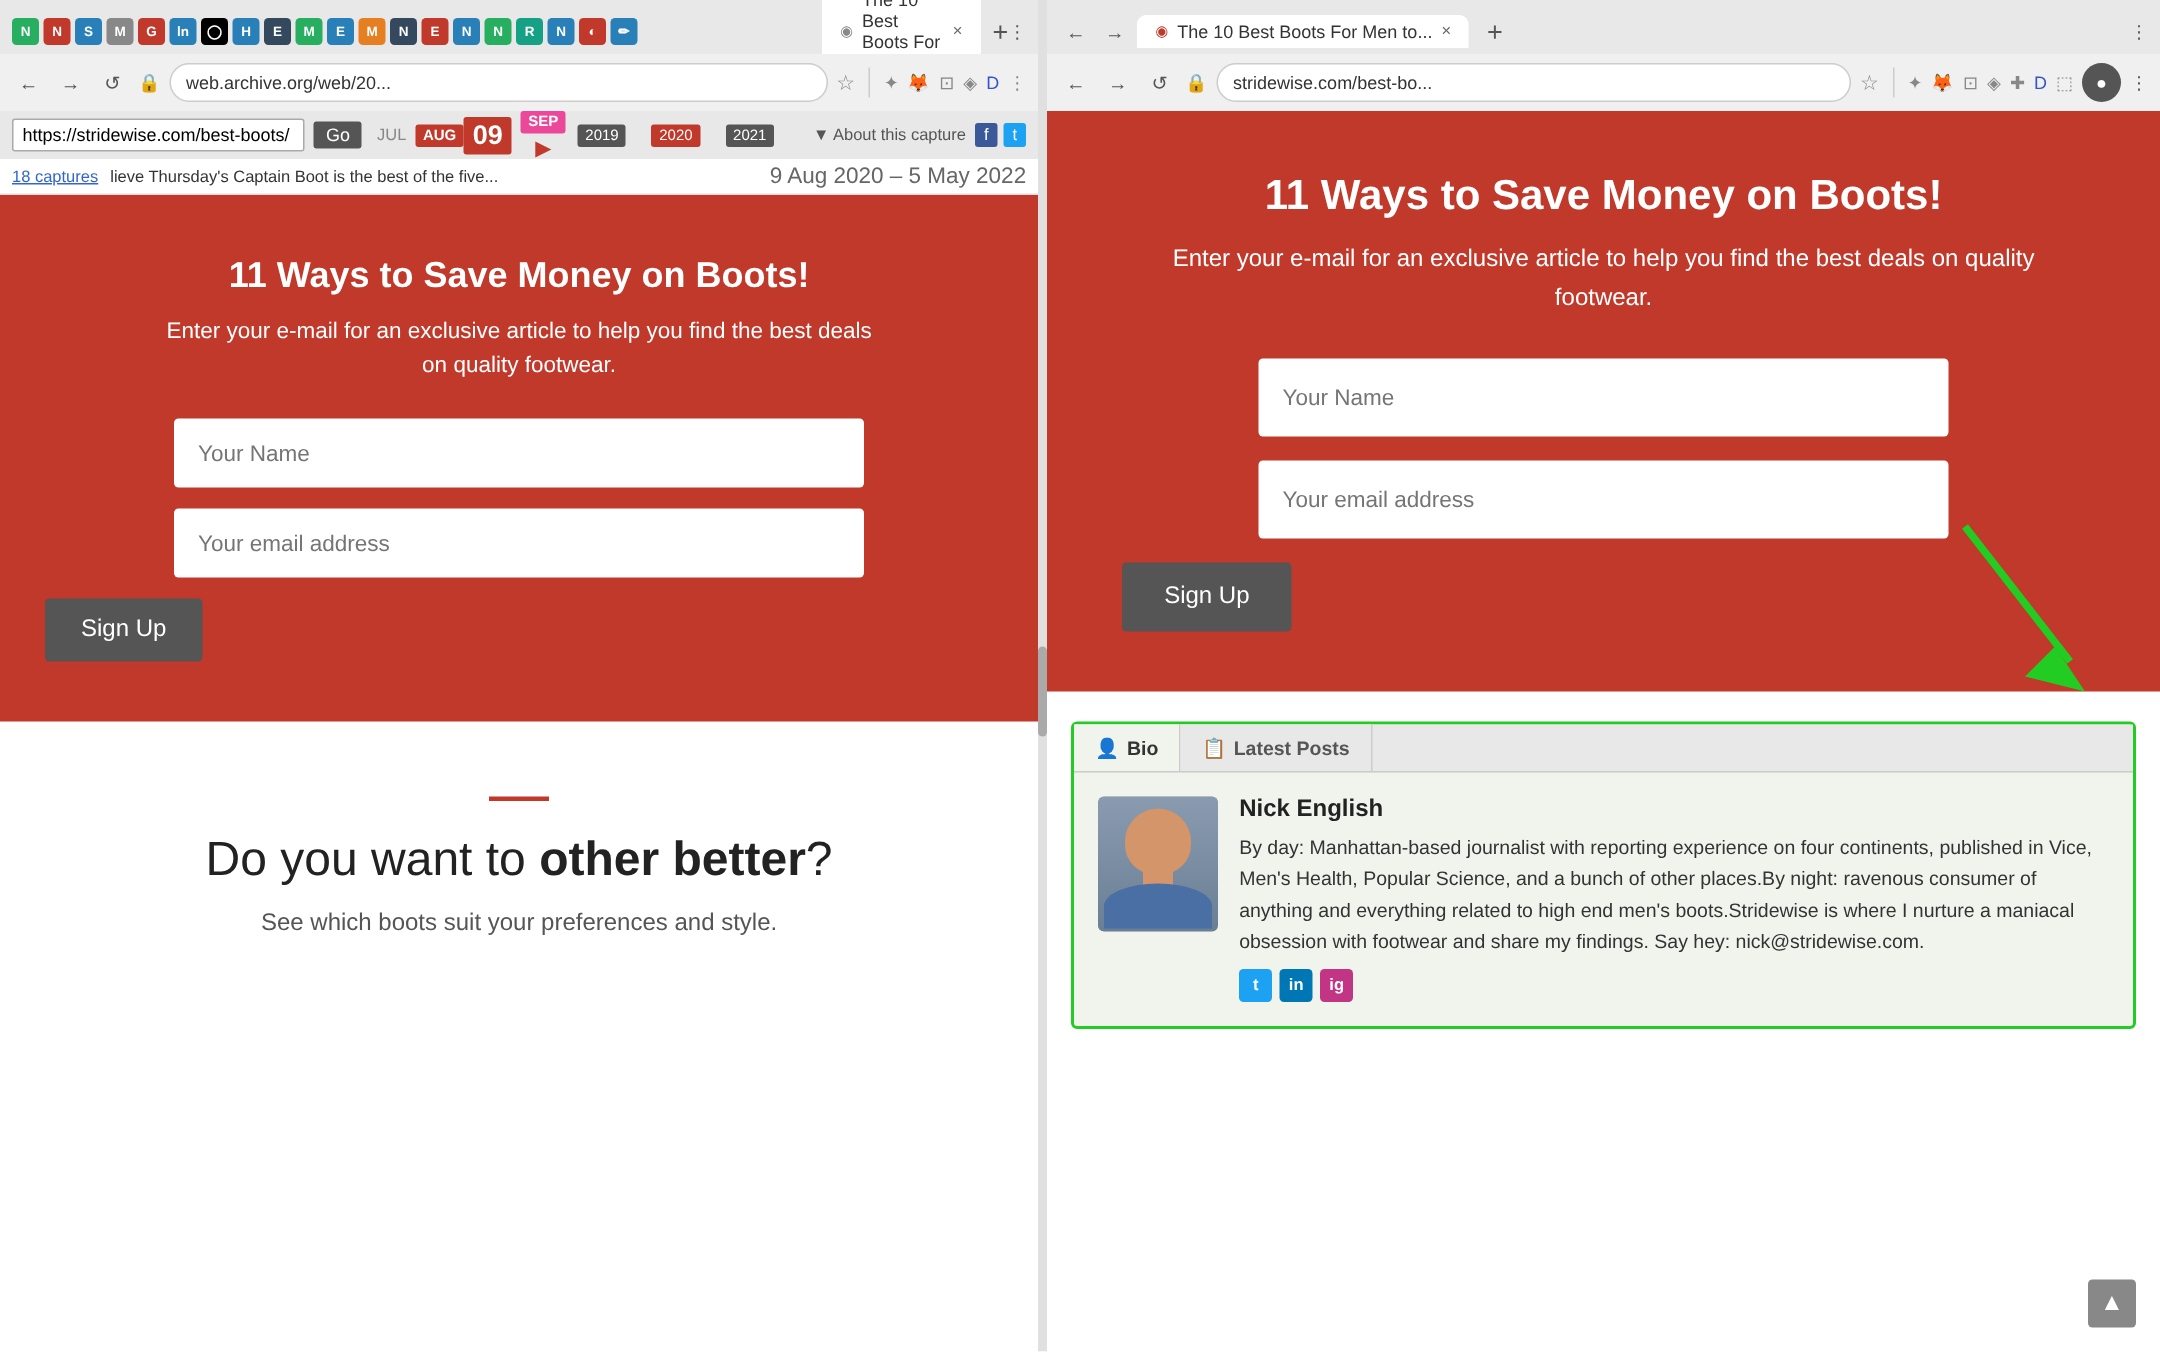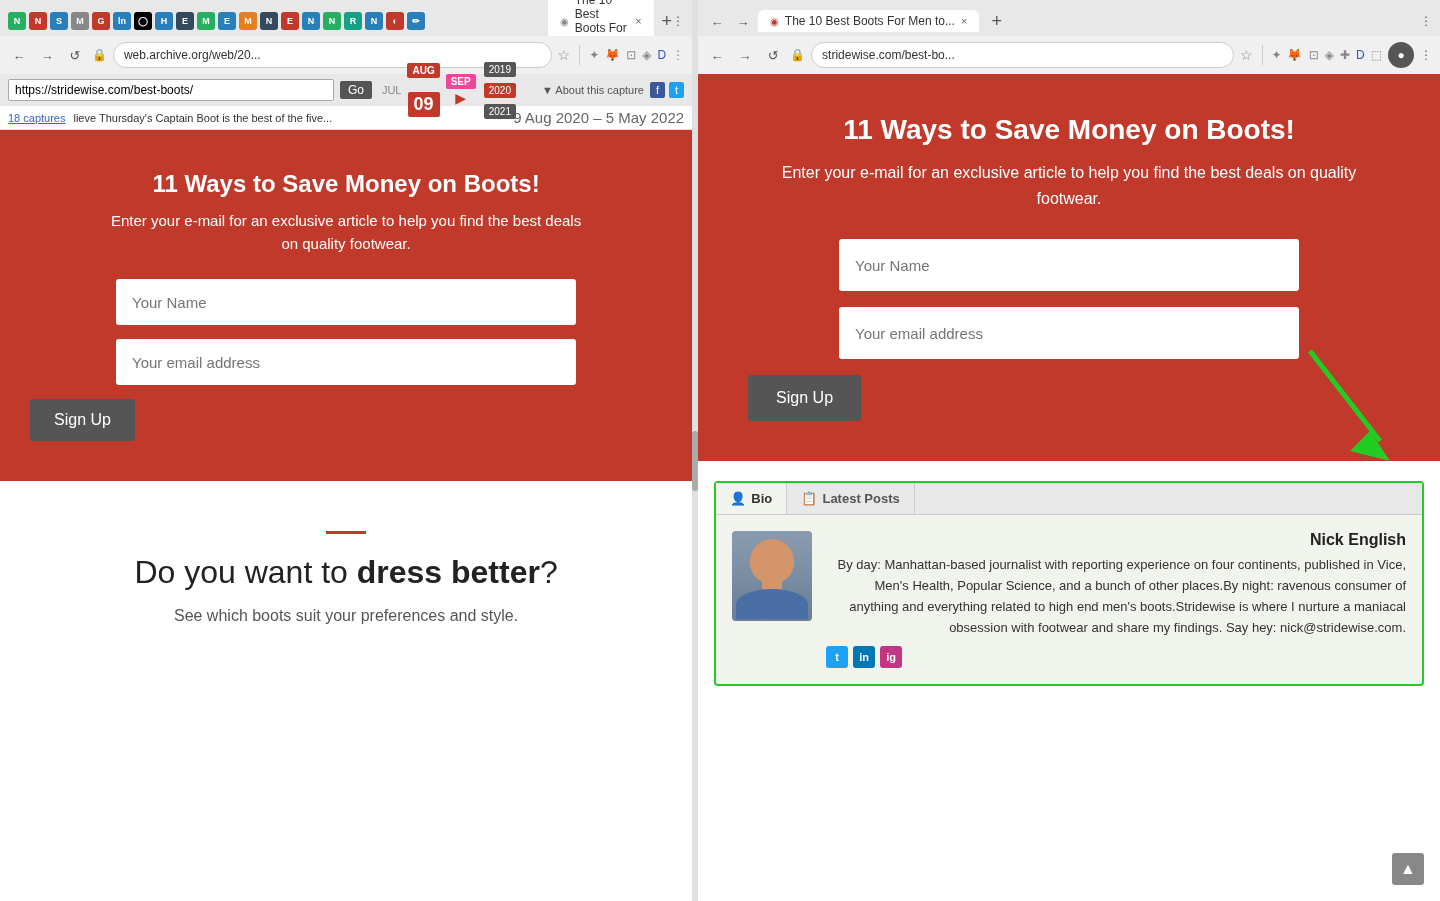--- a/index.html
+++ b/index.html
@@ -455,21 +455,20 @@
       background: #8a9bb0;
       flex-shrink: 0;
       overflow: hidden;
       display: flex;
       align-items: center;
       justify-content: center;
     }
 
     .author-info {
       flex: 1;
-      text-align: right;
     }
 
     .author-name {
       font-size: 16px;
       font-weight: bold;
       color: #222;
       margin-bottom: 6px;
     }
 
     .author-bio {
@@ -633,29 +632,29 @@
     <span style="font-size:12px;color:#888;cursor:pointer">⊡</span>
     <span style="font-size:12px;color:#888;cursor:pointer">◈</span>
     <span style="font-size:12px;color:#3355cc;cursor:pointer">D</span>
     <span style="font-size:12px;color:#888;cursor:pointer">⋮</span>
   </div>
 
   <div class="wayback-bar">
     <input class="wayback-input" type="text" value="https://stridewise.com/best-boots/" style="">
     <button class="go-btn">Go</button>
     <span style="font-size:11px;color:#888;margin-left:4px">JUL</span>
-    <div style="display:flex;flex-direction:column;align-items:center;gap:14px">
+    <div style="display:flex;align-items:center;gap:0">
       <span class="cal-box">AUG</span>
       <span class="cal-box-active" style="background:#c0392b;font-size:18px;padding:2px 6px">09</span>
     </div>
     <div style="display:flex;flex-direction:column;align-items:center;gap:1px">
       <span class="cal-box" style="background:#ec4899">SEP</span>
       <span style="color:#c0392b;font-size:14px">▶</span>
     </div>
-    <div style="display:flex;flex-direction:column;gap:6px;margin-left:2px">
+    <div style="display:flex;gap:17px;margin-left:2px">
       <span class="cal-year-btn">2019</span>
       <span class="cal-year-btn" style="background:#c0392b">2020</span>
       <span class="cal-year-btn">2021</span>
     </div>
     <span style="font-size:11px;color:#555;cursor:pointer;margin-left:20px">▼ About this capture</span>
     <div style="display:flex;gap:4px;margin-left:auto">
       <span style="background:#3b5998;color:white;padding:2px 6px;font-size:11px;border-radius:2px;cursor:pointer">f</span>
       <span style="background:#1da1f2;color:white;padding:2px 6px;font-size:11px;border-radius:2px;cursor:pointer">t</span>
     </div>
   </div>
@@ -672,21 +671,21 @@
       <h1 class="hero-title-left">11 Ways to Save Money on Boots!</h1>
       <p class="hero-subtitle-left">Enter your e-mail for an exclusive article to help you find the best deals on quality footwear.</p>
       <input class="form-field-left" type="text" placeholder="Your Name" style="">
       <input class="form-field-left" type="email" placeholder="Your email address" style="">
       <button class="signup-btn-left">Sign Up</button>
     </div>
 
     <div class="body-section-left">
       <div class="divider-red"></div>
       <h2 class="body-title-left">
-        <span>Do you want to </span><strong>dress better</strong><span>?</span>
+        <span>Do you want to </span><strong>other better</strong><span>?</span>
       </h2>
       <p class="body-subtitle-left">See which boots suit your preferences and style.</p>
     </div>
   </div>
 </div>
 
 <div class="scroll-divider">
   <div class="scroll-thumb"></div>
 </div>
 

